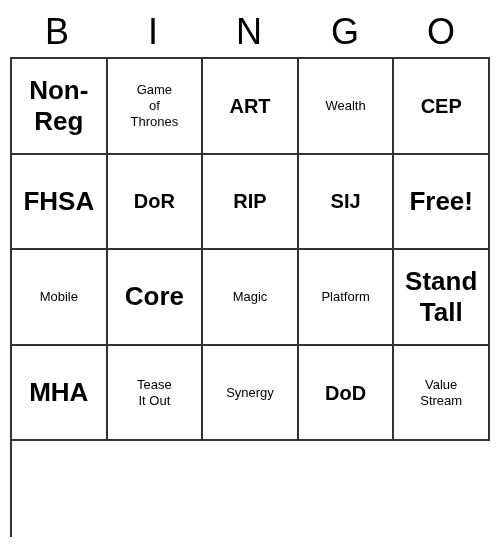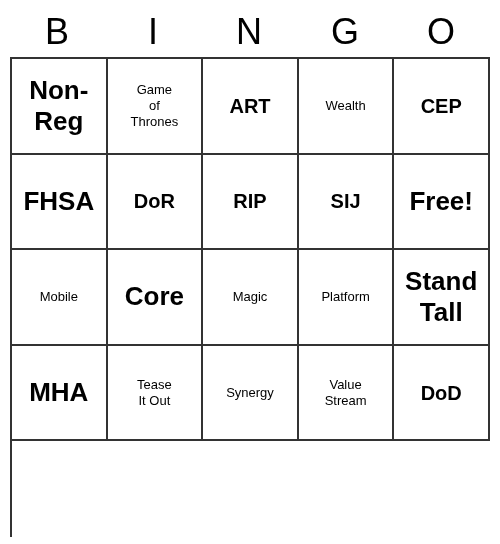--- a/index.html
+++ b/index.html
@@ -139,19 +139,19 @@
       <div class="bingo-cell">
         <span class="cell-text medium">MHA</span>
       </div>
       <div class="bingo-cell">
         <span class="cell-text small">Tease<br>It Out</span>
       </div>
       <div class="bingo-cell">
         <span class="cell-text small">Synergy</span>
       </div>
       <div class="bingo-cell">
-        <span class="cell-text small">Value<br>Stream</span>
+        <span class="cell-text large">DoD</span>
       </div>
       <div class="bingo-cell">
-        <span class="cell-text large">DoD</span>
+        <span class="cell-text small">Value<br>Stream</span>
       </div>
     </div>
 </div>
 
 </body></html>

